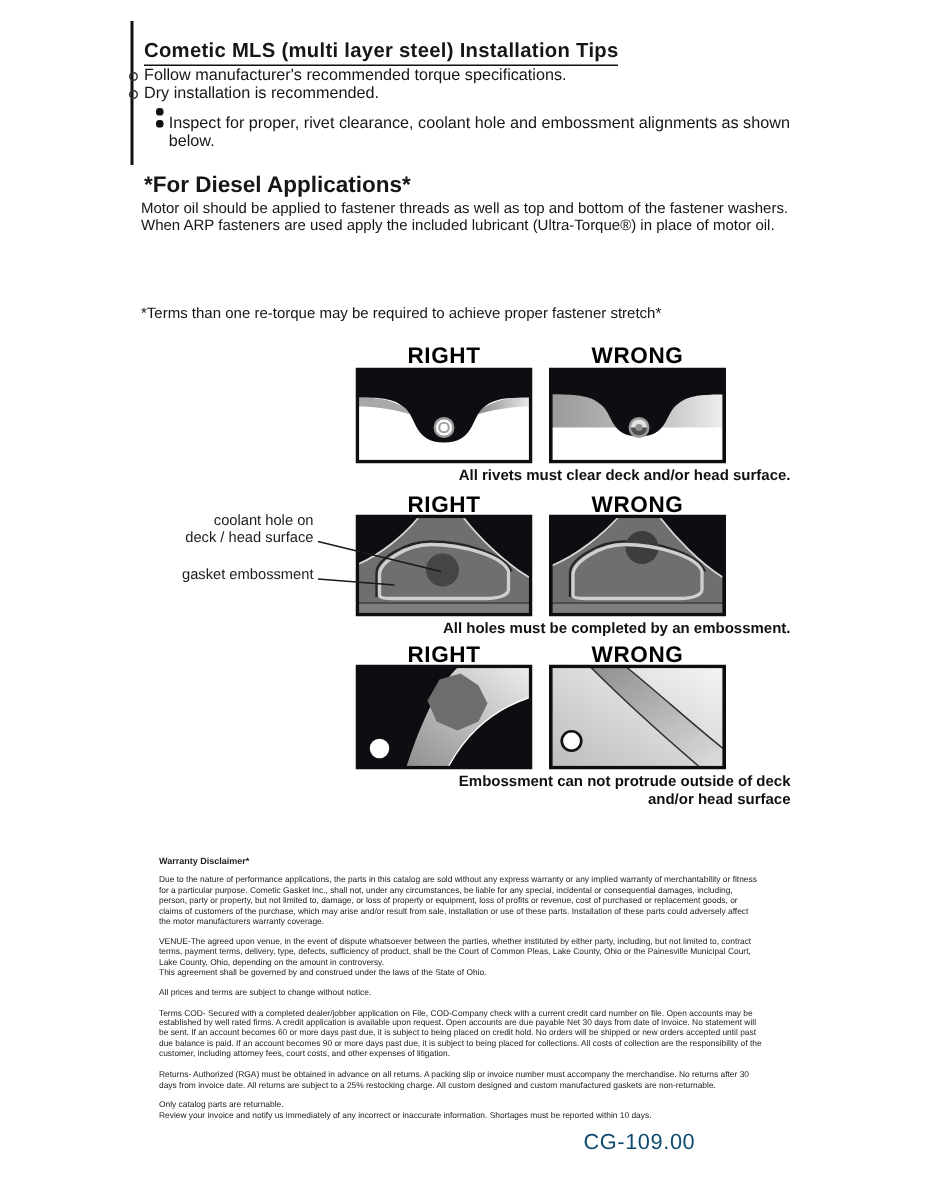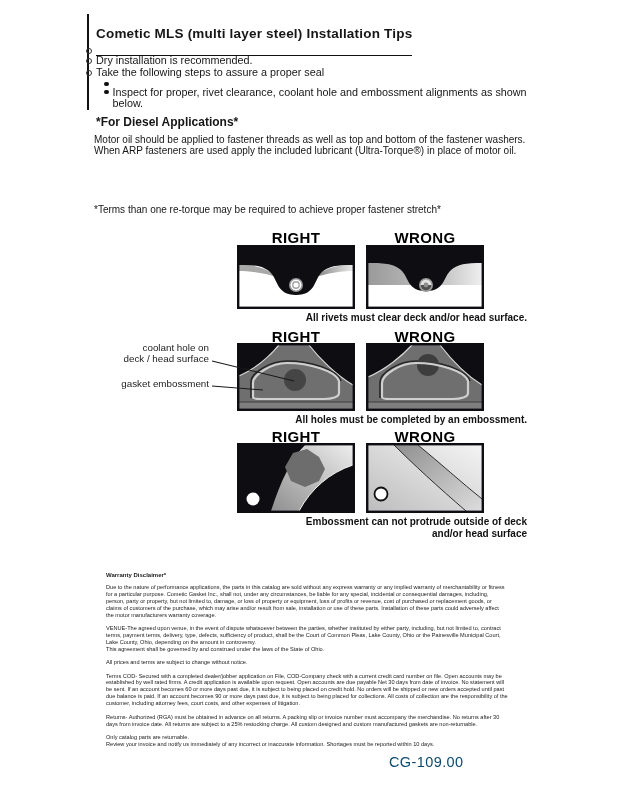--- a/index.html
+++ b/index.html
@@ -2,29 +2,29 @@
 <html><head>
 <meta charset="utf-8">
 <style>
   html,body{margin:0;padding:0;background:#ffffff;}
   .page{position:relative;width:618px;height:800px;background:#ffffff;overflow:hidden;
         font-family:"Liberation Sans", sans-serif;color:#161616;}
 
   .scanline{position:absolute;left:87px;top:14px;width:2px;height:96px;background:#111;}
 
   .title{position:absolute;left:96px;top:26px;font-size:13.5px;font-weight:bold;
-         letter-spacing:.2px;border-bottom:1.6px solid #111;padding-bottom:14px;display:inline-block;}
+         letter-spacing:.2px;border-bottom:1.6px solid #111;padding-bottom:2px;display:inline-block;}
 
   .bullets{position:absolute;left:86px;top:45px;font-size:10.8px;line-height:11.4px;width:470px;}
   .b-row{display:flex;align-items:flex-start;margin-bottom:0.6px;}
   .b-dot{flex:0 0 auto;width:4px;height:4px;border:1px solid #333;border-radius:50%;margin:3px 4px 0 0;}
   .sb-row{display:flex;align-items:flex-start;margin-left:18px;margin-bottom:0.6px;}
   .sb-dot{flex:0 0 auto;width:4.5px;height:4.5px;background:#111;border-radius:50%;margin:3px 4px 0 0;}
 
-  .diesel-head{position:absolute;left:96px;top:115px;font-size:12px;font-weight:bold;}
+  .diesel-head{position:absolute;left:96px;top:115px;font-size:15px;font-weight:bold;}
   .para{position:absolute;left:94px;width:440px;font-size:10px;line-height:11.4px;white-space:pre-line;}
   .p1{top:134px;} .p2{top:163px;} .p3{top:204px;}
 
   .fig-label{position:absolute;width:118px;text-align:center;font-size:15px;font-weight:600;
              letter-spacing:.4px;color:#000000;}
   .panel{position:absolute;width:118px;}
   .caption{position:absolute;left:237px;font-size:10px;font-weight:600;color:#111;
            white-space:pre-line;line-height:11.5px;width:290px;text-align:right;}
 
   .ann{position:absolute;right:409px;text-align:right;font-size:9.8px;line-height:10.6px;
@@ -45,28 +45,25 @@
 
 <div class="page">
 
   <div class="scanline"></div>
 
   <div class="title">Cometic MLS (multi layer steel) Installation Tips</div>
 
   <div class="bullets">
     <div class="b-row">
       <span class="b-dot"></span>
+      <span>Follow manufacturer's recommended torque specifications.</span>
     </div>
     <div class="b-row">
       <span class="b-dot"></span>
       <span>Dry installation is recommended.</span>
-    </div>
-    <div class="b-row">
-      <span class="b-dot"></span>
-      <span>Take the following steps to assure a proper seal</span>
     </div>
     <div class="sb-row">
       <span class="sb-dot"></span>
     </div>
     <div class="sb-row">
       <span class="sb-dot"></span>
       <span>Inspect for proper, rivet clearance, coolant hole and embossment alignments as shown below.</span>
     </div>
   </div>
 

